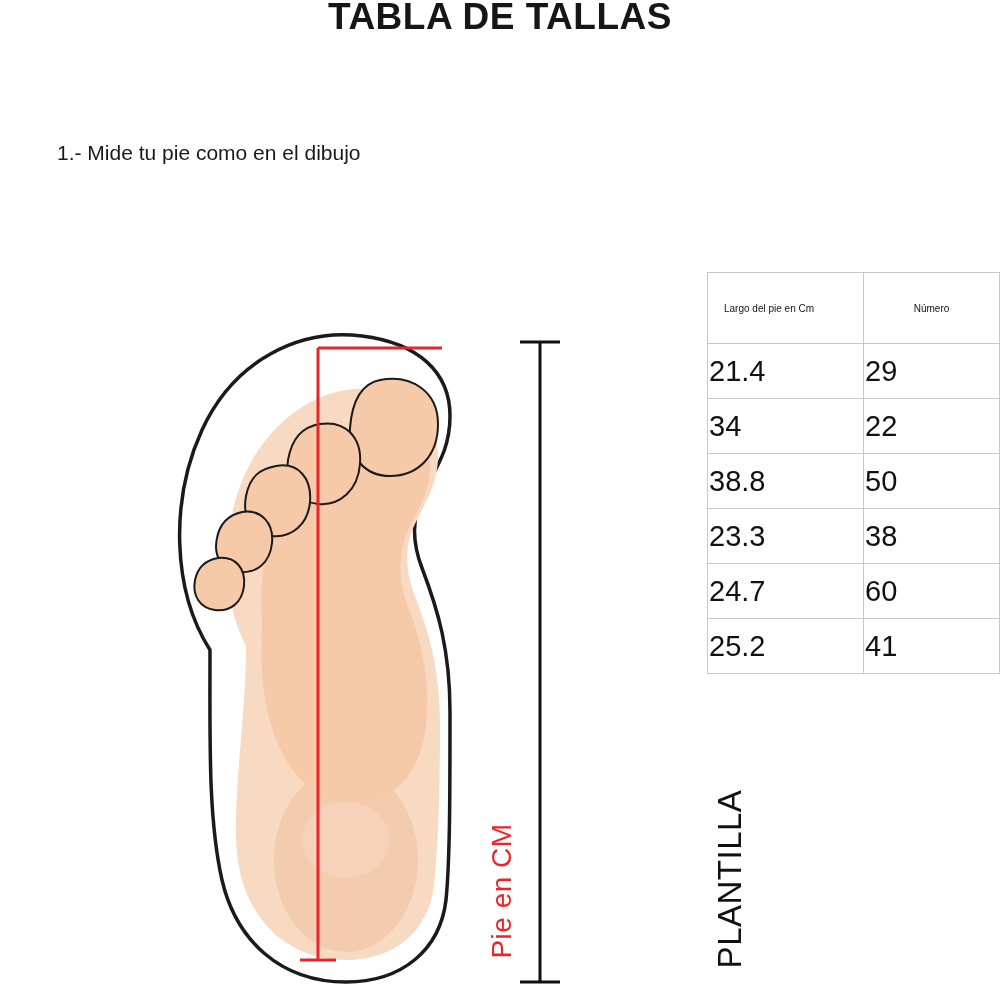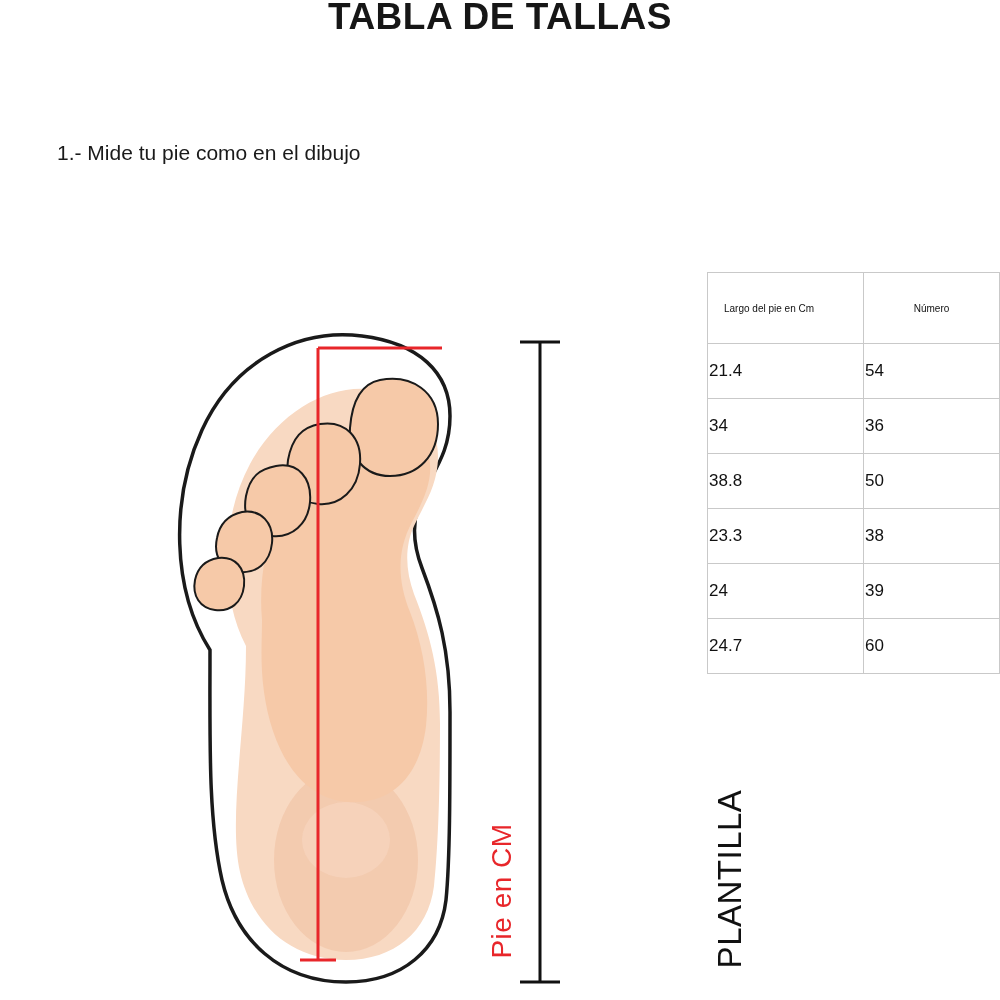--- a/index.html
+++ b/index.html
@@ -94,21 +94,21 @@
   }
   #size-table thead th {
     font-size: 10px;
     line-height: 19px;
     padding: 12px 6px 12px 6px;
     height: 46px;
     vertical-align: middle;
   }
   #size-table thead th.col-length { text-align: left; padding-left: 16px; }
   #size-table tbody td {
-    font-size: 17px;
+    font-size: 29px;
     height: 52px;
     vertical-align: middle;
   }
   #size-table col.c1 { width: 156px; }
   #size-table col.c2 { width: 136px; }
 </style>
 </head>
 <body>
 
 <div id="title">TABLA DE TALLAS</div>
@@ -177,36 +177,36 @@
     </colgroup>
   <thead>
     <tr>
       <th class="col-length">Largo del pie en Cm</th>
       <th>Número</th>
     </tr>
   </thead>
   <tbody>
     <tr>
       <td>21.4</td>
-      <td>54</td>
+      <td>29</td>
     </tr>
     <tr>
       <td>34</td>
-      <td>36</td>
+      <td>22</td>
     </tr>
     <tr>
       <td>38.8</td>
       <td>50</td>
     </tr>
     <tr>
       <td>23.3</td>
       <td>38</td>
     </tr>
     <tr>
-      <td>24</td>
-      <td>39</td>
-    </tr>
-    <tr>
       <td>24.7</td>
       <td>60</td>
     </tr>
+    <tr>
+      <td>25.2</td>
+      <td>41</td>
+    </tr>
   </tbody>
 </table>
 
 </body></html>

